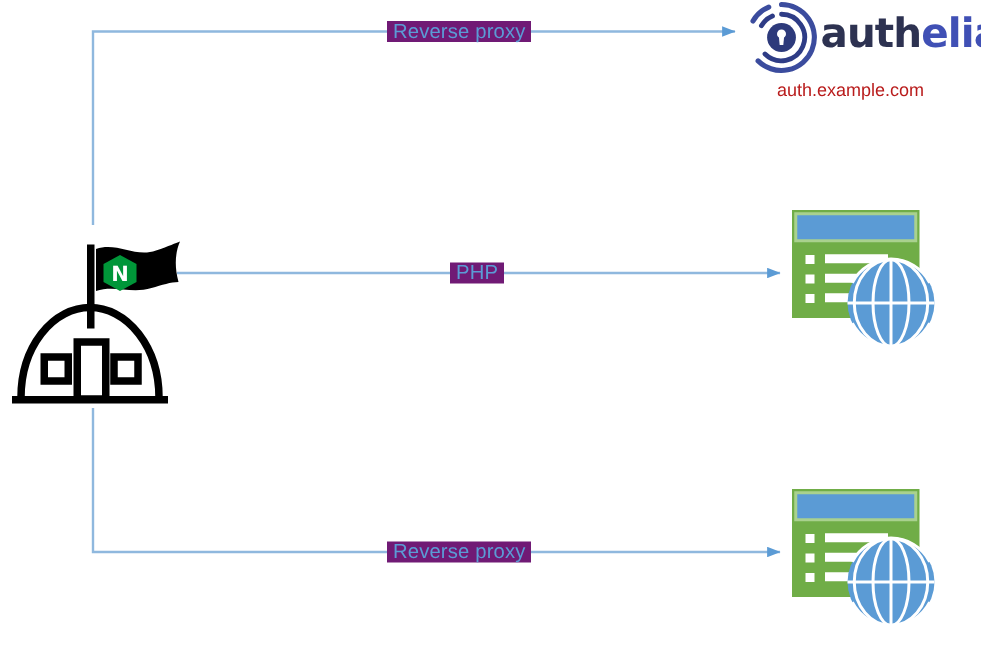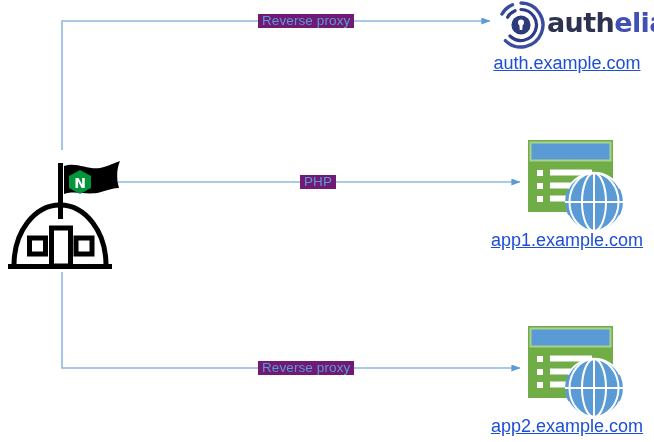--- a/index.html
+++ b/index.html
@@ -33,27 +33,26 @@
     font-size: 13.5px;
     font-family: "Liberation Sans", sans-serif;
     background: #701a75;
     padding: 0 4px;
     white-space: nowrap;
     line-height: 1;
     letter-spacing: 0.1px;
   }
   .node-caption {
     position: absolute;
-    color: #1d4ed8;
-    font-size: 18px;
+    color: #b91c1c;
+    font-size: 12px;
     font-family: "Liberation Sans", sans-serif;
     white-space: nowrap;
     line-height: 1;
     text-align: center;
-    text-decoration: underline;
   }
   .wordmark {
     position: absolute;
     font-family: "DejaVu Sans", sans-serif;
     font-weight: bold;
     font-size: 27px;
     letter-spacing: -0.6px;
     line-height: 1;
     white-space: nowrap;
   }
@@ -164,17 +163,15 @@
   <div class="wordmark" style="left:547px; top:9px;"><span class="wm-a">auth</span><span class="wm-b">elia</span></div>
 
   <div class="edge-label" style="left:258px; top:14px;">Reverse proxy</div>
 
   <div class="edge-label" style="left:300px; top:175px;text-align:center;">PHP</div>
 
   <div class="edge-label" style="left:258px; top:361px;">Reverse proxy</div>
 
   <div class="node-caption" style="left:480px; top:54px; width:174px;">auth.example.com</div>
 
-  <div class="node-caption" style="left:480px; top:231px; width:174px;">app1.example.com</div>
 
-  <div class="node-caption" style="left:480px; top:417px; width:174px;">app2.example.com</div>
 
 </div>
 
 </body></html>

